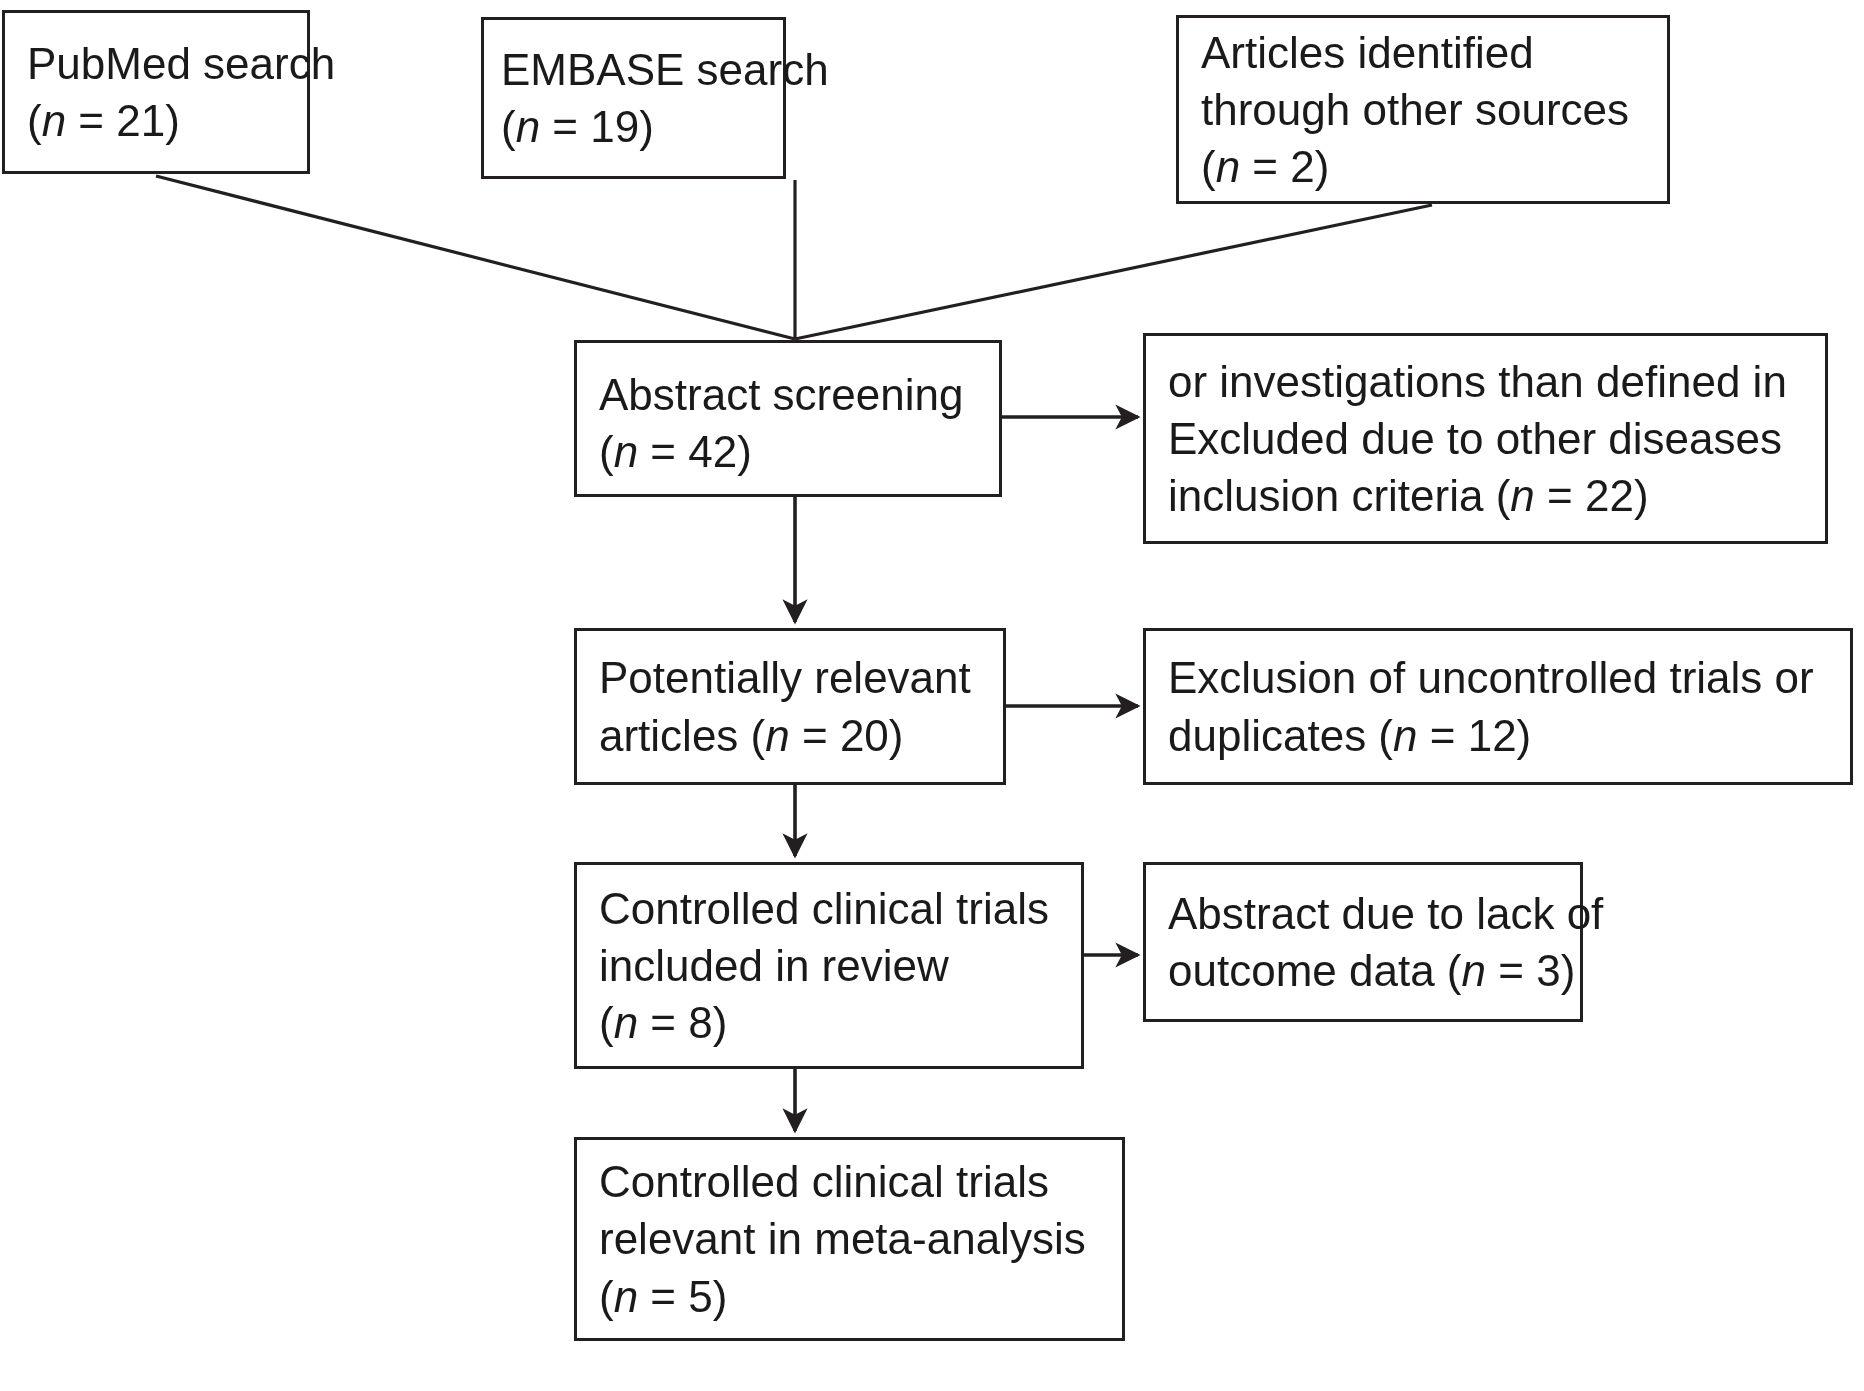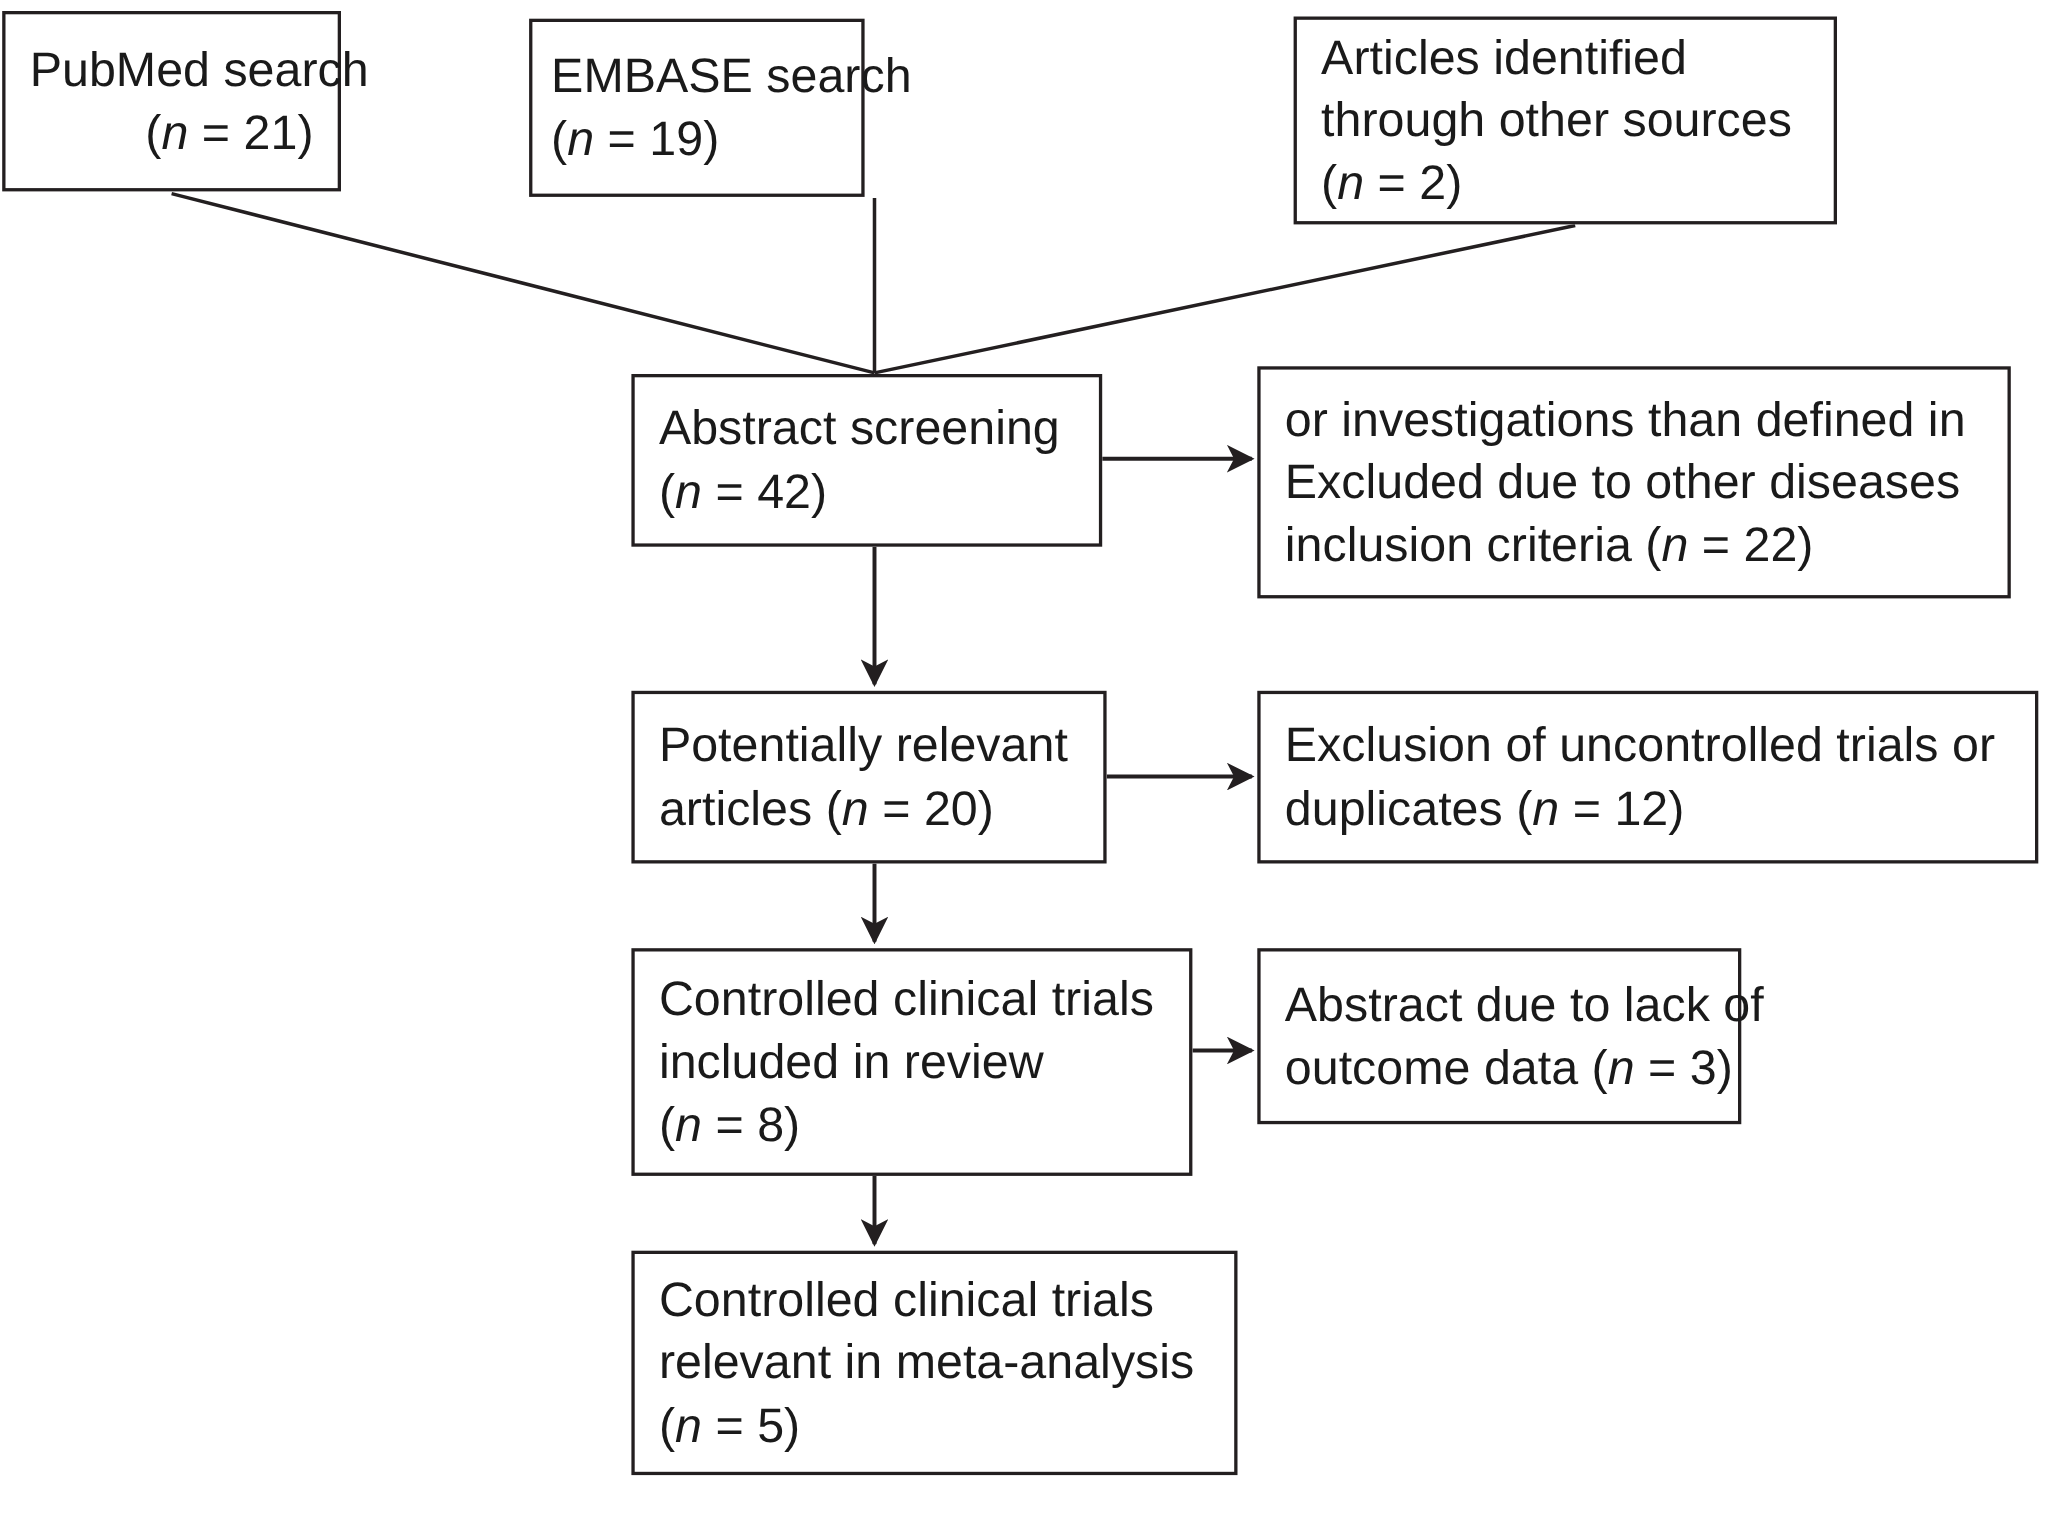--- a/index.html
+++ b/index.html
@@ -30,24 +30,24 @@
     z-index: 2;
   }
   .node .ln {
     white-space: nowrap;
   }
   i.nvar {
     font-style: italic;
     font-family: "Liberation Sans", sans-serif;
   }
   
-  #n-pubmed      { left: 2px;    top: 10px;   width: 308px;  height: 164px; text-align: right; }
+  #n-pubmed      { left: 2px;    top: 10px;   width: 308px;  height: 164px; }
   #n-embase      { left: 481px;  top: 17px;   width: 305px;  height: 162px; padding-left: 17px; }
   #n-other       { left: 1148px; top: 15px;   width: 494px;  height: 189px; margin-left: 28px; }
-  #n-abstract    { left: 574px;  top: 340px;  width: 428px;  height: 157px; }
+  #n-abstract    { left: 574px;  top: 340px;  width: 428px;  height: 157px; justify-content: flex-end; }
   #n-excl-dis    { left: 1143px; top: 333px;  width: 685px;  height: 211px; }
   #n-potential   { left: 574px;  top: 628px;  width: 432px;  height: 157px; }
   #n-excl-unc    { left: 1143px; top: 628px;  width: 710px;  height: 157px; }
   #n-ctrl-review { left: 574px;  top: 862px;  width: 510px;  height: 207px; }
   #n-excl-out    { left: 1143px; top: 862px;  width: 440px;  height: 160px; }
   #n-meta        { left: 574px;  top: 1137px; width: 551px;  height: 204px; }
 
   #edges {
     position: absolute;
     left: 0; top: 0;

